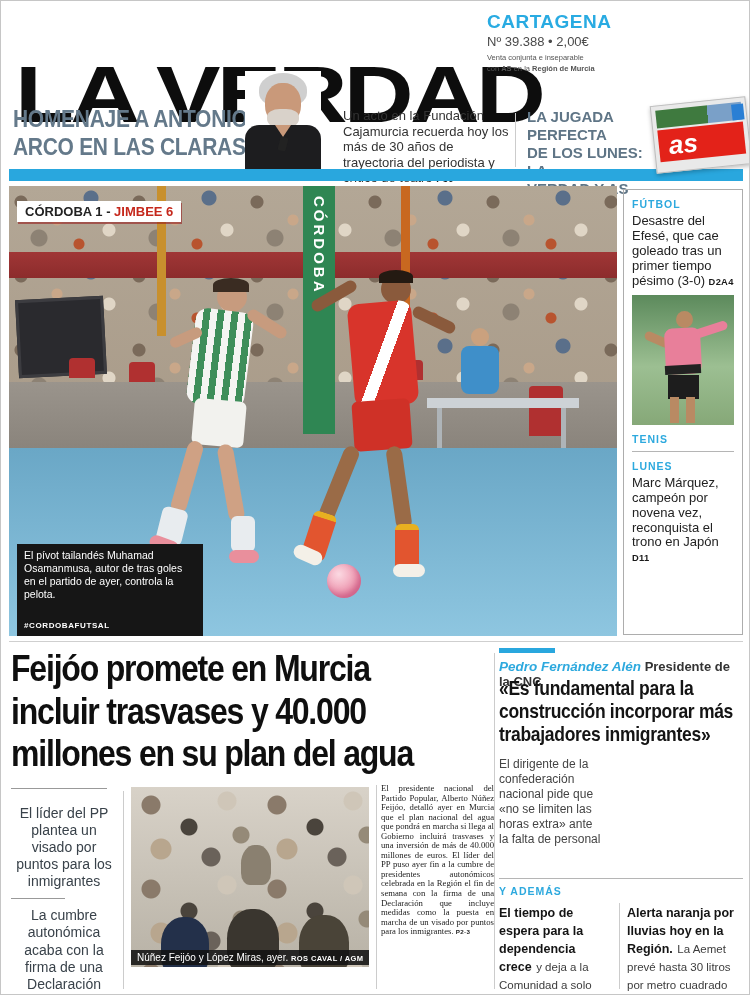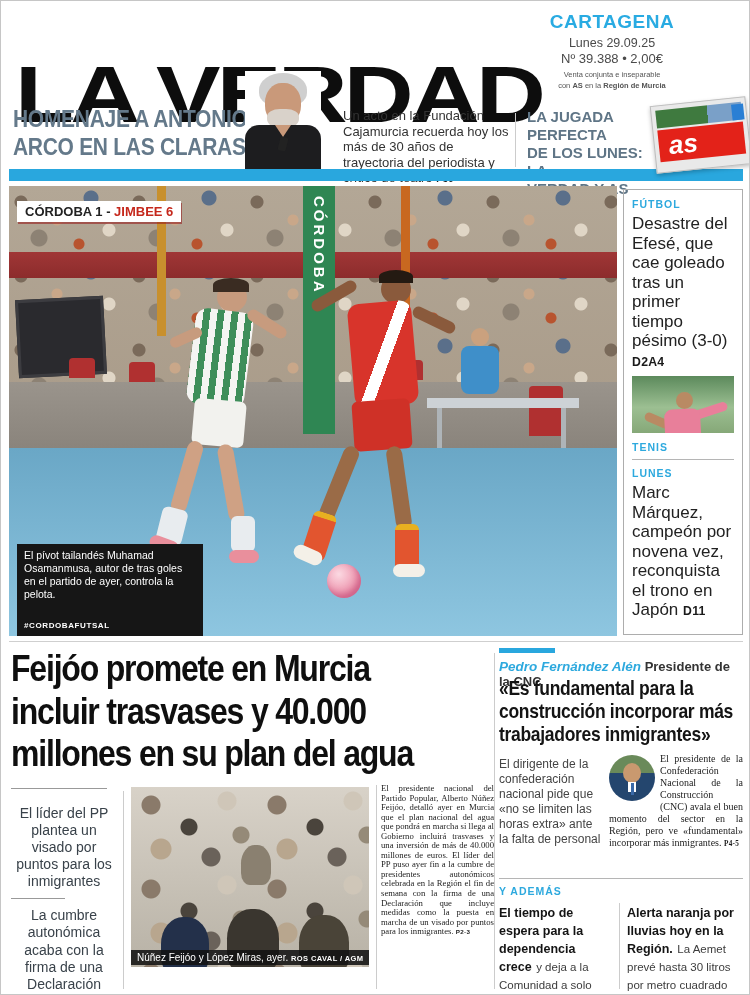--- a/index.html
+++ b/index.html
@@ -4,21 +4,21 @@
 <style>
   html,body{margin:0;padding:0;background:#efefef;}
   .page{position:relative;width:750px;height:995px;background:#fff;border:1px solid #c6c6c6;
         box-sizing:border-box;overflow:hidden;font-family:"Liberation Sans",sans-serif;color:#222;}
   .abs{position:absolute;}
   b,strong{font-weight:700;}
 
   
   .mh-title{left:14px;top:2px;font-size:78px;font-weight:700;letter-spacing:-3px;color:#0d0d0d;
             white-space:nowrap;transform:scale(1.24,1.02);transform-origin:0 0;line-height:1;}
-  .mh-right{right:12px;top:10px;width:250px;text-align:center;}
+  .mh-right{right:12px;top:10px;width:250px;text-align:left;}
   .mh-edition{font-size:19px;font-weight:700;color:#29abe2;letter-spacing:.5px;}
   .mh-date{font-size:12.5px;color:#4a4a4a;margin-top:3px;}
   .mh-issue{font-size:13px;color:#4a4a4a;margin-top:1px;}
   .mh-note{font-size:7.5px;color:#555;margin-top:4px;line-height:1.4;}
   .mh-founded{left:14px;top:86px;font-size:12.5px;letter-spacing:1.5px;color:#3a3a3a;z-index:6;}
 
   
   .homage-title{left:12px;top:104px;width:238px;font-size:21px;line-height:25px;font-weight:700;
                 color:#64798a;letter-spacing:-.3px;transform:scaleY(1.12);transform-origin:0 0;}
   .arco{left:244px;top:70px;width:76px;height:98px;background:#fff;z-index:5;overflow:hidden;}
@@ -78,21 +78,21 @@
   
   .p-head{position:absolute;border-radius:50%;}
   .p-part{position:absolute;}
   .ball{position:absolute;left:318px;top:378px;width:34px;height:34px;border-radius:50%;
         background:radial-gradient(circle at 35% 30%,#fbd9e2,#ec8ba6 70%);box-shadow:inset -3px -4px 6px rgba(180,60,110,.5);}
 
   
   .sports{left:622px;top:188px;width:120px;height:446px;border:1px solid #adadad;box-sizing:border-box;
           padding:8px;display:flex;flex-direction:column;}
   .slabel{font-size:10.5px;font-weight:700;letter-spacing:1px;color:#2da9de;margin-bottom:4px;}
-  .shead{font-size:17px;line-height:1.15;color:#222;margin:0 0 6px 0;}
+  .shead{font-size:13px;line-height:1.15;color:#222;margin:0 0 6px 0;}
   .pg{font-weight:700;font-size:.72em;color:#1a1a1a;letter-spacing:.3px;}
   .sphoto{width:102px;height:130px;position:relative;overflow:hidden;background:linear-gradient(#5c8a5c,#9cbf92 55%,#86a878);margin-bottom:8px;}
   .sp-head{position:absolute;left:44px;top:16px;width:17px;height:17px;border-radius:50%;background:#b98a63;}
   .sp-torso{position:absolute;left:33px;top:33px;width:36px;height:46px;background:#e87f9a;border-radius:8px;transform:rotate(-3deg);}
   .sp-band{position:absolute;left:33px;top:70px;width:36px;height:9px;background:#222;transform:rotate(-3deg);}
   .sp-arm{position:absolute;left:62px;top:30px;width:34px;height:9px;background:#e87f9a;border-radius:5px;transform:rotate(-18deg);}
   .sp-arm2{position:absolute;left:12px;top:40px;width:26px;height:9px;background:#b98a63;border-radius:5px;transform:rotate(24deg);}
   .sp-shorts{position:absolute;left:36px;top:80px;width:31px;height:24px;background:#1d1d1d;}
   .sp-leg{position:absolute;width:9px;height:26px;background:#b98a63;}
   .sdiv{height:1px;background:#b5b5b5;margin:2px 0 8px 0;}
@@ -153,21 +153,20 @@
   .brief .bx{font-size:11.5px;line-height:1.18;color:#3c3c3c;}
 </style>
 </head>
 <body>
 
 <div class="page">
 
   <h1 class="abs mh-title">LA VERDAD</h1>
   <div class="abs mh-right">
     <div class="mh-edition">CARTAGENA</div>
-    <div class="mh-date">Lunes 29.09.25</div>
     <div class="mh-issue">Nº 39.388 • 2,00€</div>
     <div class="mh-note">
       <span>Venta conjunta e inseparable</span><br>
       <span>con</span>
       <b>AS</b>
       <span>en la</span>
       <b>Región de Murcia</b>
     </div>
   </div>
 
@@ -297,28 +296,20 @@
   <div class="abs cnc-tab"></div>
   <div class="abs cnc-kicker">
     <span class="nm">Pedro Fernández Alén</span><span class="rl"> Presidente de la CNC</span>
   </div>
   <div class="abs cnc-h">
     <span>«Es fundamental para la</span>
     <span>construcción incorporar más</span>
     <span>trabajadores inmigrantes»</span>
   </div>
   <div class="abs cnc-deck">El dirigente de la confederación nacional pide que «no se limiten las horas extra» ante la falta de personal</div>
-  <div class="abs cnc-body">
-    <span class="cnc-circle">
-        <span class="hd"></span>
-        <span class="sh"></span>
-        <span class="tie"></span>
-      </span>
-    <span>El presidente de la Confederación Nacional de la Construcción (CNC) avala el buen momento del sector en la Región, pero ve «fundamental» incorporar más inmigrantes. </span><b class="pg">P4-5</b>
-  </div>
   <div class="abs rule-cnc"></div>
 
   <div class="abs yademas">Y ADEMÁS</div>
   <div class="abs briefs">
     <div class="bvr"></div>
     <div class="bcol1">
       <div class="brief">
         <span class="bt">El tiempo de espera para la dependencia crece</span>
         <span class="bx"> <span>y deja a la Comunidad a solo tres días de la cola con 562 jornadas de media </span></span>
       </div>

